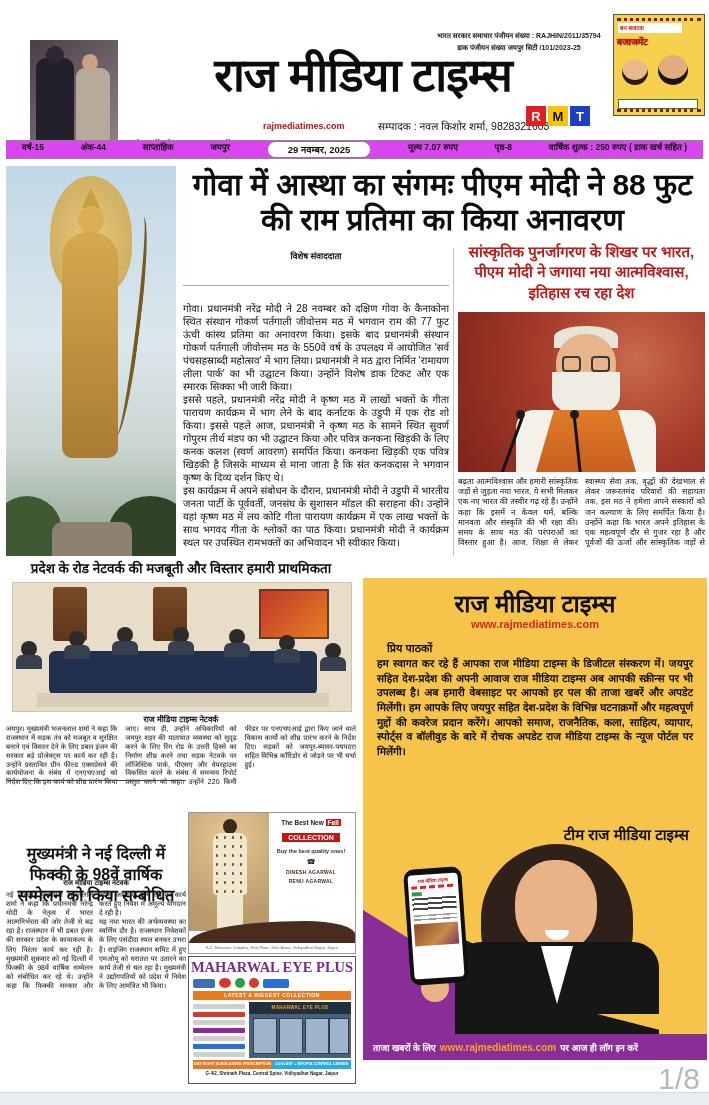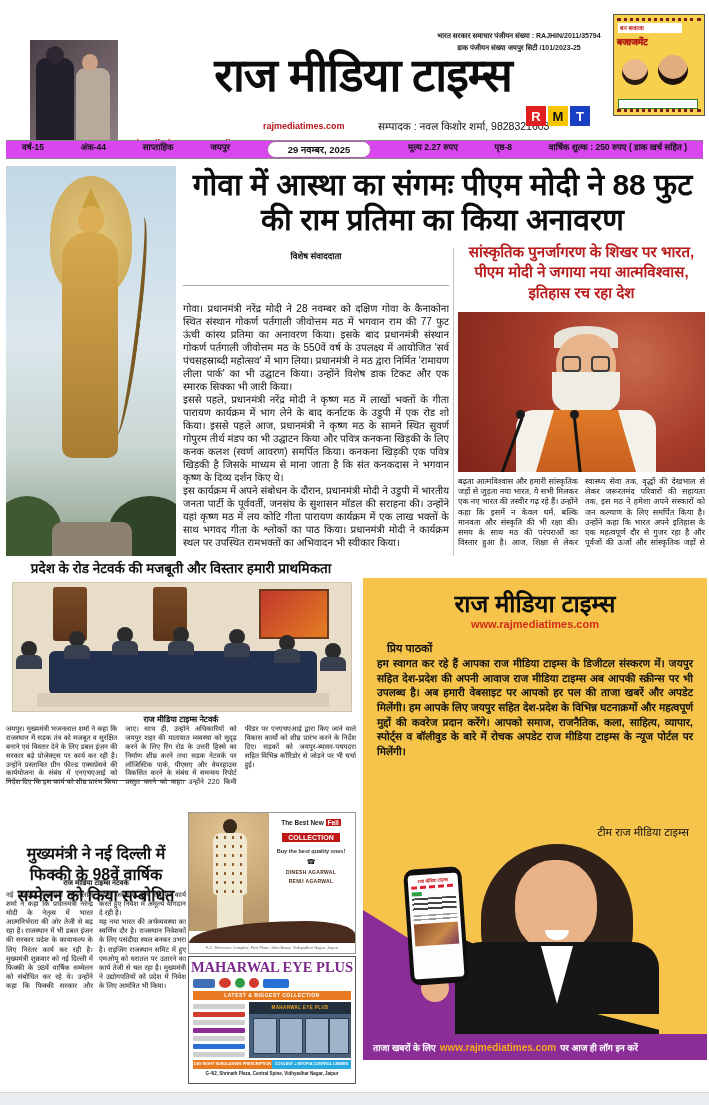--- a/index.html
+++ b/index.html
@@ -130,21 +130,21 @@
   .mw-bar-orange{width:50%;background:#e87a22;color:#fff;font-size:3.8px;font-weight:800;text-align:center;line-height:9px;}
   .mw-bar-blue{width:50%;background:#29abe2;color:#fff;font-size:3.8px;font-weight:800;text-align:center;line-height:9px;}
   .mw-address{position:absolute;left:0;top:114px;width:166px;text-align:center;font-size:4.5px;font-weight:700;color:#222;}
 
   
   .digital-ad{left:363px;top:578px;width:344px;height:482px;background:#f6c44a;overflow:hidden;}
   .da-title{position:absolute;left:0;top:8px;width:344px;text-align:center;font-size:24px;font-weight:800;color:#0d0d0d;}
   .da-url{position:absolute;left:0;top:40px;width:344px;text-align:center;font-size:11px;font-weight:800;color:#d22c1e;}
   .da-salut{position:absolute;left:24px;top:62px;font-size:11px;font-weight:800;}
   .da-body{position:absolute;left:14px;top:78px;width:316px;font-size:10.5px;font-weight:600;line-height:1.4;}
-  .da-signoff{position:absolute;right:18px;top:246px;font-size:11px;font-weight:400;}
+  .da-signoff{position:absolute;right:18px;top:246px;font-size:15px;font-weight:700;}
   .da-visual{position:absolute;left:0;top:268px;width:344px;height:188px;}
   .da-wedge{position:absolute;left:0;top:0;width:344px;height:188px;background:#8a2d96;clip-path:polygon(0 34%,0 100%,58% 100%);}
   .wm-hair{position:absolute;left:118px;top:-2px;width:152px;height:150px;background:#30201a;border-radius:50% 50% 42% 42%;}
   .wm-face{position:absolute;left:152px;top:14px;width:82px;height:92px;background:#eab387;border-radius:46%;}
   .wm-smile{position:absolute;left:182px;top:84px;width:24px;height:10px;background:#fff;border-radius:0 0 12px 12px;}
   .wm-body{position:absolute;left:92px;top:96px;width:204px;height:96px;background:#161616;border-radius:26px 26px 0 0;}
   .wm-shirt{position:absolute;left:178px;top:100px;width:32px;height:58px;background:#fff;clip-path:polygon(0 0,100% 0,50% 100%);}
   .wm-arm{position:absolute;left:58px;top:104px;width:126px;height:34px;background:#161616;border-radius:17px;transform:rotate(24deg);}
   .wm-hand{position:absolute;left:58px;top:128px;width:28px;height:28px;background:#eab387;border-radius:50%;}
   .ph-phone{position:absolute;left:44px;top:22px;width:58px;height:116px;background:#0f0f0f;border-radius:10px;transform:rotate(-4deg);}
@@ -203,21 +203,21 @@
     <div class="rmt-box rmt-m">M</div>
     <div class="rmt-box rmt-t">T</div>
   </div>
 
   <div class="abs info-bar">
     <span>वर्ष-15</span>
     <span>अंक-44</span>
     <span>साप्ताहिक</span>
     <span>जयपुर</span>
     <span class="date-oval">29 नवम्बर, 2025</span>
-    <span>मूल्य 2.27 रुपए</span>
+    <span>मूल्य 7.07 रुपए</span>
     <span>पृष्ठ-8</span>
     <span>वार्षिक शुल्क : 250 रुपए ( डाक खर्च सहित )</span>
   </div>
 
   <div class="abs statue-photo">
     <div class="st-arch"></div>
     <div class="st-crown"></div>
     <div class="st-head"></div>
     <div class="st-body"></div>
     <div class="st-bow"></div>
@@ -367,15 +367,16 @@
     </div>
 
     <div class="da-notch"></div>
     <div class="da-strip">
       <span class="da-strip-prefix">ताजा खबरों के लिए</span>
       <span class="da-strip-url">www.rajmediatimes.com</span>
       <span class="da-strip-suffix">पर आज ही लॉग इन करें</span>
     </div>
   </div>
 
+  <div class="abs page-indicator">1/8</div>
   <div class="abs viewer-band"></div>
 
 </div>
 
 </body></html>

